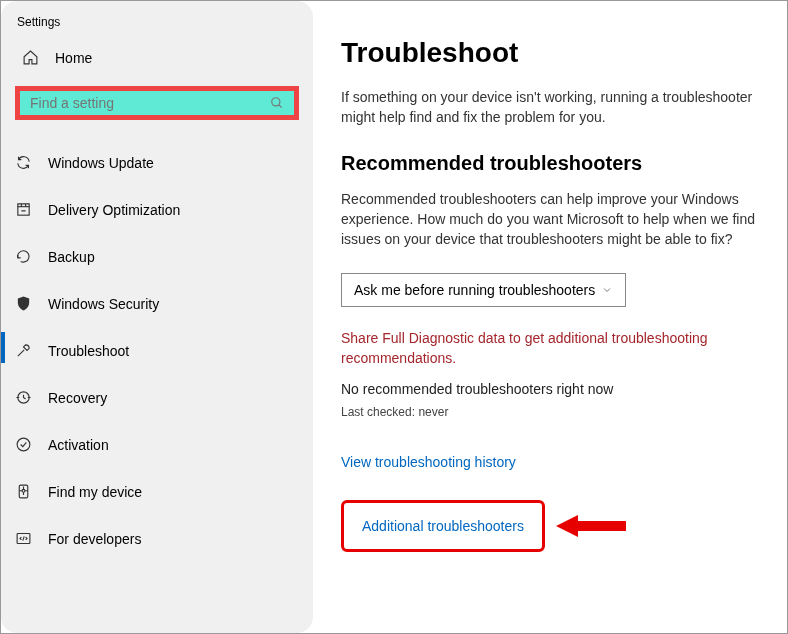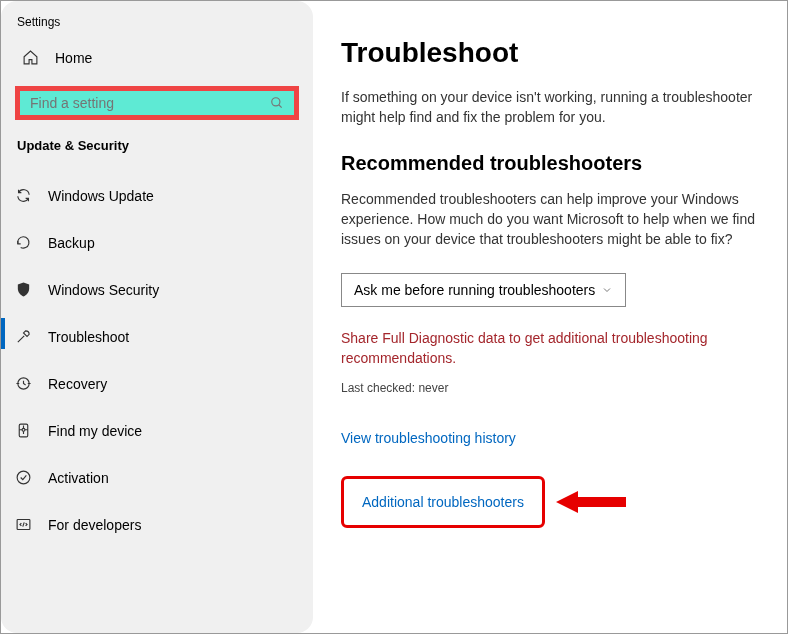--- a/index.html
+++ b/index.html
@@ -52,32 +52,40 @@
     <div class="search-box">
       <input type="text" placeholder="Find a setting" style="">
       <span class="sicon">
         <svg width="14" height="14" viewBox="0 0 24 24" fill="none" stroke="#777" stroke-width="2">
             <circle cx="10" cy="10" r="7"></circle>
             <line x1="20" y1="20" x2="15" y2="15"></line>
           </svg>
       </span>
     </div>
 
-    <div class="section-header">Update &amp; Security</div>
 
     <div class="nav-item">
       <span class="icon">
         <svg width="17" height="17" viewBox="0 0 24 24" fill="none" stroke="#333" stroke-width="1.6">
             <path d="M20 11 A8 8 0 0 0 5 8 M4 13 A8 8 0 0 0 19 16"></path>
             <path d="M5 4 V8 H9 M19 20 V16 H15"></path>
           </svg>
       </span>
       <span class="label">Windows Update</span>
     </div>
 
+    <div class="nav-item">
+      <span class="icon">
+        <svg width="17" height="17" viewBox="0 0 24 24" fill="none" stroke="#333" stroke-width="1.6">
+            <rect x="4" y="8" width="16" height="12"></rect>
+            <path d="M4 8 V4 H20 V8 M9 4 V8 M15 4 V8 M9 14 H15"></path>
+          </svg>
+      </span>
+      <span class="label">Delivery Optimization</span>
+    </div>
 
     <div class="nav-item">
       <span class="icon">
         <svg width="17" height="17" viewBox="0 0 24 24" fill="none" stroke="#333" stroke-width="1.6">
             <path d="M4 14 A8 8 0 1 1 8 19"></path>
             <path d="M4 10 V14 H8"></path>
           </svg>
       </span>
       <span class="label">Backup</span>
     </div>
@@ -106,36 +114,36 @@
             <circle cx="12" cy="12" r="8"></circle>
             <path d="M12 8 V12 L15 14 M2 12 H6 M18 12 H22"></path>
           </svg>
       </span>
       <span class="label">Recovery</span>
     </div>
 
     <div class="nav-item">
       <span class="icon">
         <svg width="17" height="17" viewBox="0 0 24 24" fill="none" stroke="#333" stroke-width="1.6">
+            <circle cx="12" cy="12" r="9"></circle>
+            <path d="M8 12 L11 15 L16 9"></path>
+          </svg>
+      </span>
+      <span class="label">Activation</span>
+    </div>
+
+    <div class="nav-item">
+      <span class="icon">
+        <svg width="17" height="17" viewBox="0 0 24 24" fill="none" stroke="#333" stroke-width="1.6">
             <rect x="6" y="3" width="12" height="18" rx="2"></rect>
             <circle cx="12" cy="11" r="2"></circle>
             <path d="M12 9 V5 M12 13 V17 M10 11 H6 M14 11 H18"></path>
           </svg>
       </span>
       <span class="label">Find my device</span>
-    </div>
-
-    <div class="nav-item">
-      <span class="icon">
-        <svg width="17" height="17" viewBox="0 0 24 24" fill="none" stroke="#333" stroke-width="1.6">
-            <circle cx="12" cy="12" r="9"></circle>
-            <path d="M8 12 L11 15 L16 9"></path>
-          </svg>
-      </span>
-      <span class="label">Activation</span>
     </div>
 
     <div class="nav-item">
       <span class="icon">
         <svg width="17" height="17" viewBox="0 0 24 24" fill="none" stroke="#333" stroke-width="1.6">
             <rect x="3" y="5" width="18" height="14" rx="1"></rect>
             <path d="M9 10 L7 12 L9 14 M15 10 L17 12 L15 14 M13 9 L11 15"></path>
           </svg>
       </span>
       <span class="label">For developers</span>
@@ -152,20 +160,21 @@
     <div class="dropdown">
       <span>Ask me before running troubleshooters</span>
       <span class="chev">
         <svg width="12" height="12" viewBox="0 0 24 24" fill="none" stroke="#555" stroke-width="1.6">
             <path d="M6 9 L12 15 L18 9"></path>
           </svg>
       </span>
     </div>
 
     <div class="warn">Share Full Diagnostic data to get additional troubleshooting recommendations.</div>
+    <div class="status-line">No recommended troubleshooters right now</div>
     <div class="last-checked">Last checked: never</div>
 
     <div>
       <span class="link">View troubleshooting history</span>
     </div>
 
     <div class="highlight-box">
       <span class="link" style="margin-bottom:0">Additional troubleshooters</span>
       <span class="arrow-annot">
         <svg width="70" height="26" viewBox="0 0 70 26">

